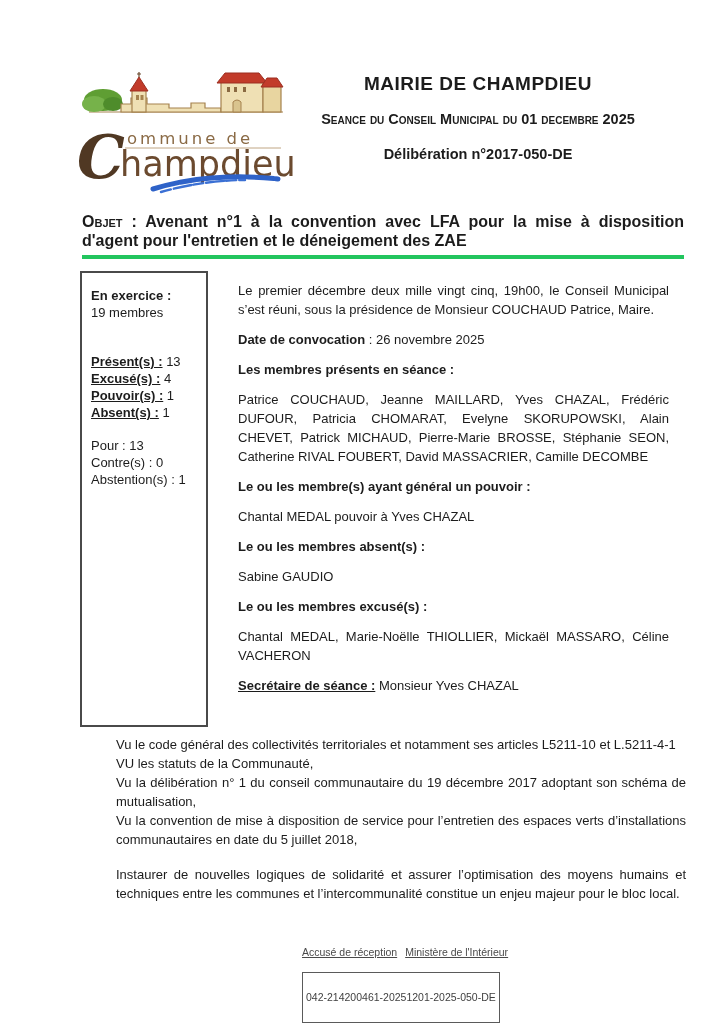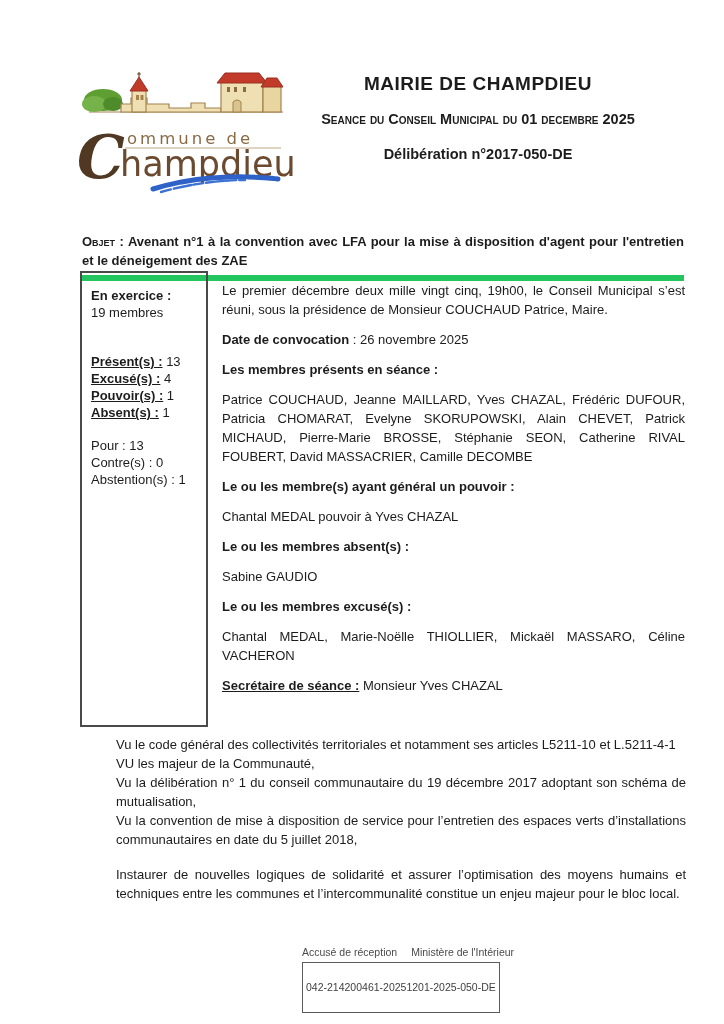--- a/index.html
+++ b/index.html
@@ -23,63 +23,62 @@
   .session-line {
     margin-top: 16px;
     font-size: 14.5px; font-weight: bold;
     font-variant: small-caps;
   }
   .delib-line { margin-top: 19px; font-size: 14.5px; font-weight: bold; }
 
   
   .objet {
     position: absolute; left: 82px; top: 212px; width: 602px;
-    font-size: 13px; font-weight: bold; line-height: 19px;
+    font-size: 16px; font-weight: bold; line-height: 19px;
     text-align: justify;
-    border-bottom: 6px solid #22c55e;
+    border-bottom: 4px solid #22c55e;
     padding-bottom: 5px;
-    margin-top: 20px;
   }
   .objet .sc { font-variant: small-caps; }
 
   
   .vote-box {
     position: absolute; left: 80px; top: 271px;
     width: 128px; height: 456px;
     border: 2px solid #4a4a4a;
     padding: 14px 8px 0 9px;
     font-size: 13px; line-height: 17px;
   }
   .vote-box .lbl { font-weight: bold; }
   .vote-box .ulbl { font-weight: bold; text-decoration: underline; }
   .gap-lg { height: 32px; }
   .gap-sm { height: 16px; }
 
   .session-col {
     position: absolute; left: 222px; top: 270px; width: 463px;
     font-size: 13px; line-height: 19px;
   }
-  .session-col p { margin: 11px 0; text-align: justify; }
+  .session-col p { margin: 11px 16px; text-align: justify; }
   .b { font-weight: bold; }
   .bu { font-weight: bold; text-decoration: underline; }
 
   
   .vu-block {
     position: absolute; left: 80px; top: 735px; width: 606px;
     font-size: 13px; line-height: 19px;
   }
   .vu-block p { text-align: justify; margin-left: 36px; }
   .enjeu { margin-top: 16px; }
 
   
   .stamp {
     position: absolute; left: 302px; top: 946px;
     font-size: 10.5px; line-height: 13px; color: #4a4a4a;
   }
-  .stamp-row { display: flex; gap: 14px; margin-bottom: 3px; }
+  .stamp-row { display: flex; gap: 8px; margin-bottom: 13px; text-decoration: underline; }
   .stamp-boxed {
     display: inline-block;
     border: 1px solid #5a5a5a;
     padding: 18px 3px;
     margin-bottom: 11px;
     color: #3f3f3f;
   }
 </style>
 </head>
 <body>
@@ -163,21 +162,21 @@
     <p>Chantal MEDAL pouvoir à Yves CHAZAL</p>
     <p class="b">Le ou les membres absent(s) :</p>
     <p>Sabine GAUDIO</p>
     <p class="b">Le ou les membres excusé(s) :</p>
     <p>Chantal MEDAL, Marie-Noëlle THIOLLIER, Mickaël MASSARO, Céline VACHERON</p>
     <p><span class="bu">Secrétaire de séance :</span><span> Monsieur Yves CHAZAL</span></p>
   </div>
 
   <div class="vu-block">
     <p>Vu le code général des collectivités territoriales et notamment ses articles L5211-10 et L.5211-4-1</p>
-    <p>VU les majeur de la Communauté,</p>
+    <p>VU les statuts de la Communauté,</p>
     <p>Vu la délibération n° 1 du conseil communautaire du 19 décembre 2017 adoptant son schéma de mutualisation,</p>
     <p>Vu la convention de mise à disposition de service pour l’entretien des espaces verts d’installations communautaires en date du 5 juillet 2018,</p>
     <p class="enjeu">Instaurer de nouvelles logiques de solidarité et assurer l’optimisation des moyens humains et techniques entre les communes et l’intercommunalité constitue un enjeu majeur pour le bloc local.</p>
   </div>
 
   <div class="stamp">
     <div class="stamp-row">
       <span>Accusé de réception</span>
       <span>Ministère de l'Intérieur</span>
     </div>

